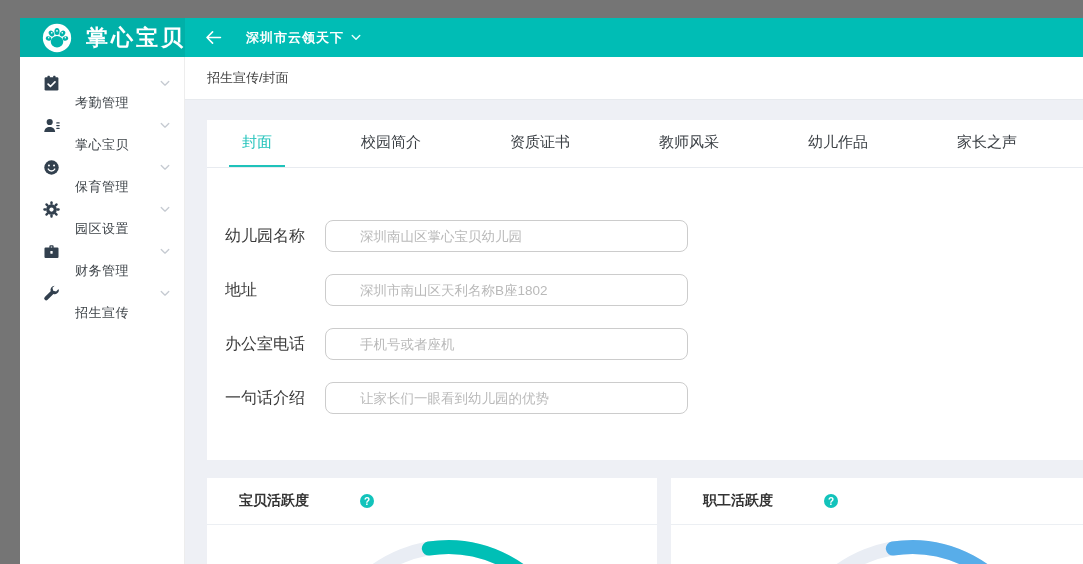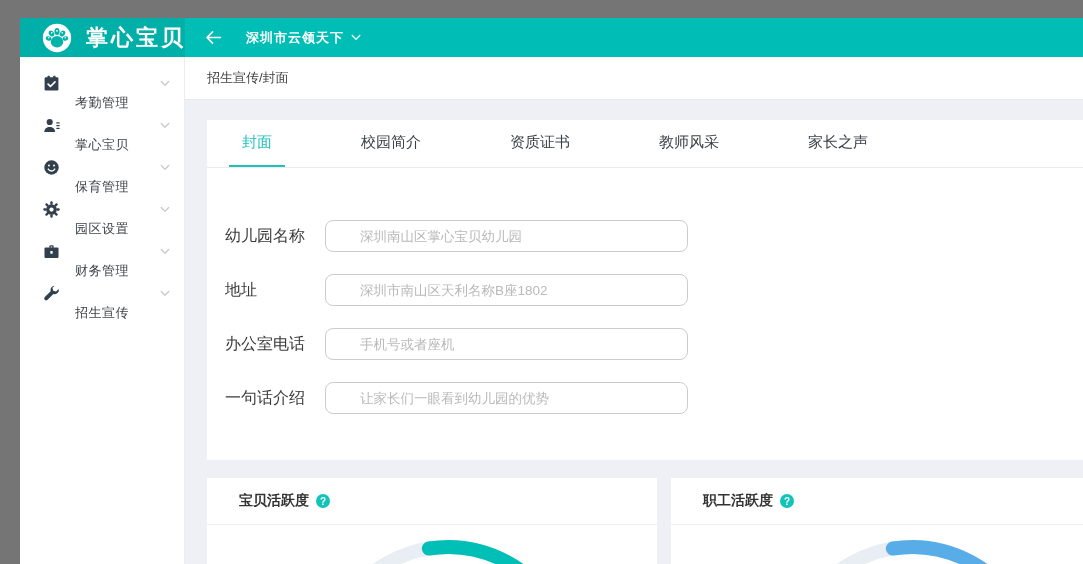--- a/index.html
+++ b/index.html
@@ -41,21 +41,21 @@
 
   .form{padding:52px 16px 0 18px;}
   .f-row{display:flex;align-items:center;margin-bottom:22px;height:32px;}
   .f-label{width:100px;font-size:16px;color:#3a3a3a;flex:none;}
   .f-input{width:363px;height:32px;box-sizing:border-box;border:1px solid #ccc;border-radius:8px;padding:0 8px 0 34px;font-size:13.5px;color:#555;background:#fff;outline:none;font-family:inherit;}
   .f-input::placeholder{color:#b9b9b9;}
 
   .cards-row{display:flex;margin:18px 0 0 22px;width:914px;}
   .stat-card{width:450px;flex:none;background:#fff;height:300px;overflow:hidden;}
   .stat-card + .stat-card{margin-left:14px;}
-  .card-head{height:47px;border-bottom:1px solid #eceff3;display:flex;align-items:center;padding:0 32px;box-sizing:border-box;}
+  .card-head{height:47px;border-bottom:1px solid #eceff3;display:flex;align-items:center;padding:0 32px;box-sizing:border-box;gap:44px;}
   .card-title{font-size:14px;font-weight:600;color:#333;}
   .help-badge{width:14px;height:14px;border-radius:50%;background:#12c3bb;color:#fff;font-size:10px;font-weight:bold;display:flex;align-items:center;justify-content:center;margin-left:7px;cursor:pointer;}
   .donut{display:block;margin:5px auto 0;transform:translateX(16px);}
 </style>
 </head>
 <body>
 
 <div class="app">
 
   <div class="header">
@@ -204,20 +204,21 @@
     <div class="breadcrumb-bar">
       <span class="breadcrumb">招生宣传/封面</span>
     </div>
 
     <div class="form-card">
       <div class="tabs" id="tabs">
           <div class="tab active">封面</div>
           <div class="tab">校园简介</div>
           <div class="tab">资质证书</div>
           <div class="tab">教师风采</div>
+          <div class="tab">幼儿作品</div>
           <div class="tab">家长之声</div>
         </div>
       <div class="form" id="form">
           <div class="f-row">
             <span class="f-label">幼儿园名称</span>
             <input class="f-input" type="text" placeholder="深圳南山区掌心宝贝幼儿园" style="">
           </div>
           <div class="f-row">
             <span class="f-label">地址</span>
             <input class="f-input" type="text" placeholder="深圳市南山区天利名称B座1802" style="">

